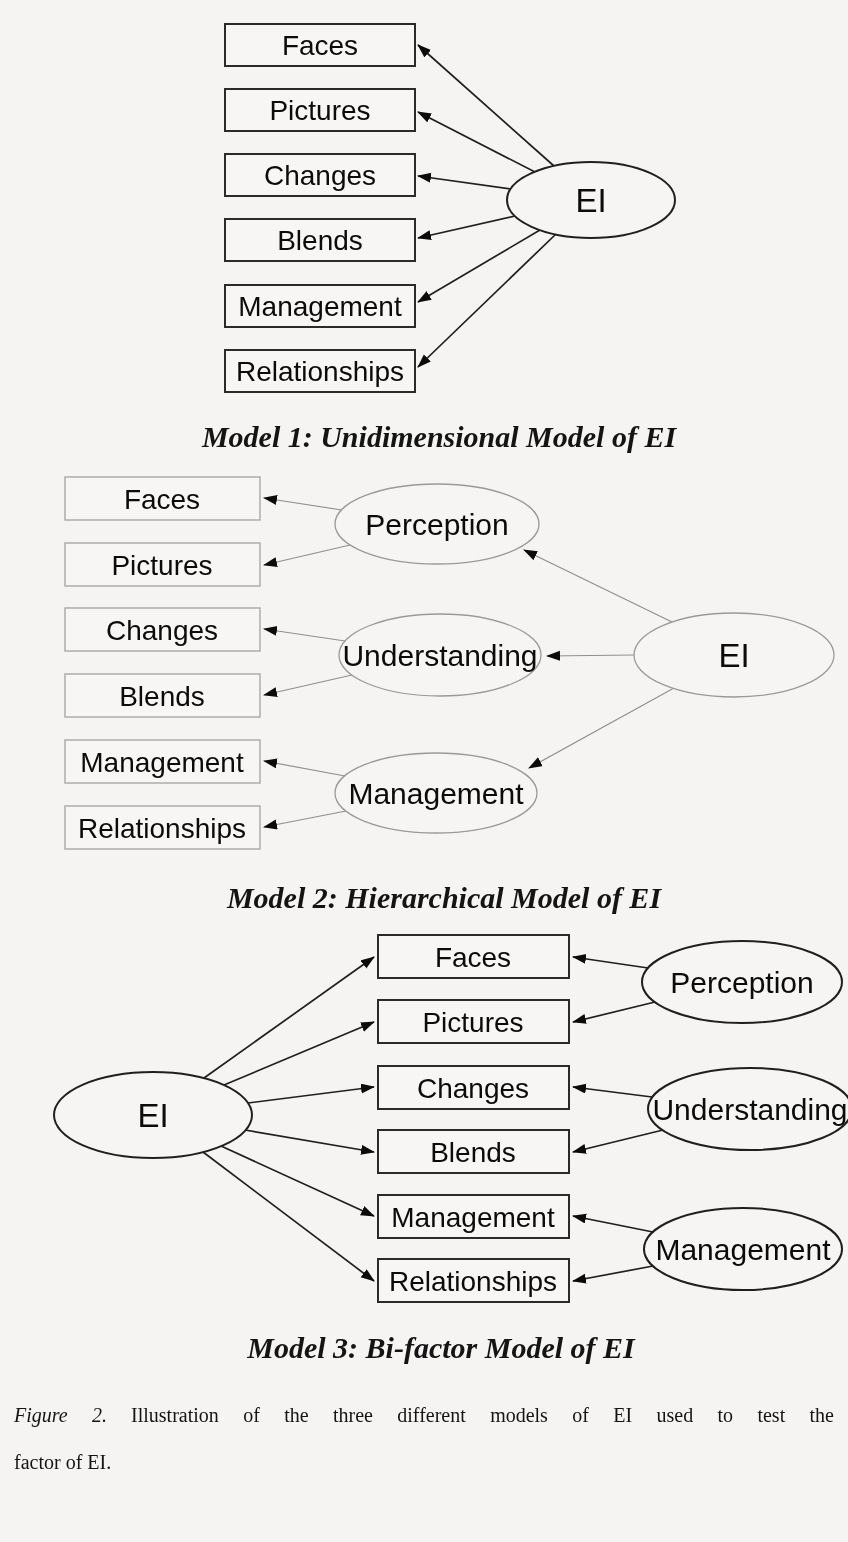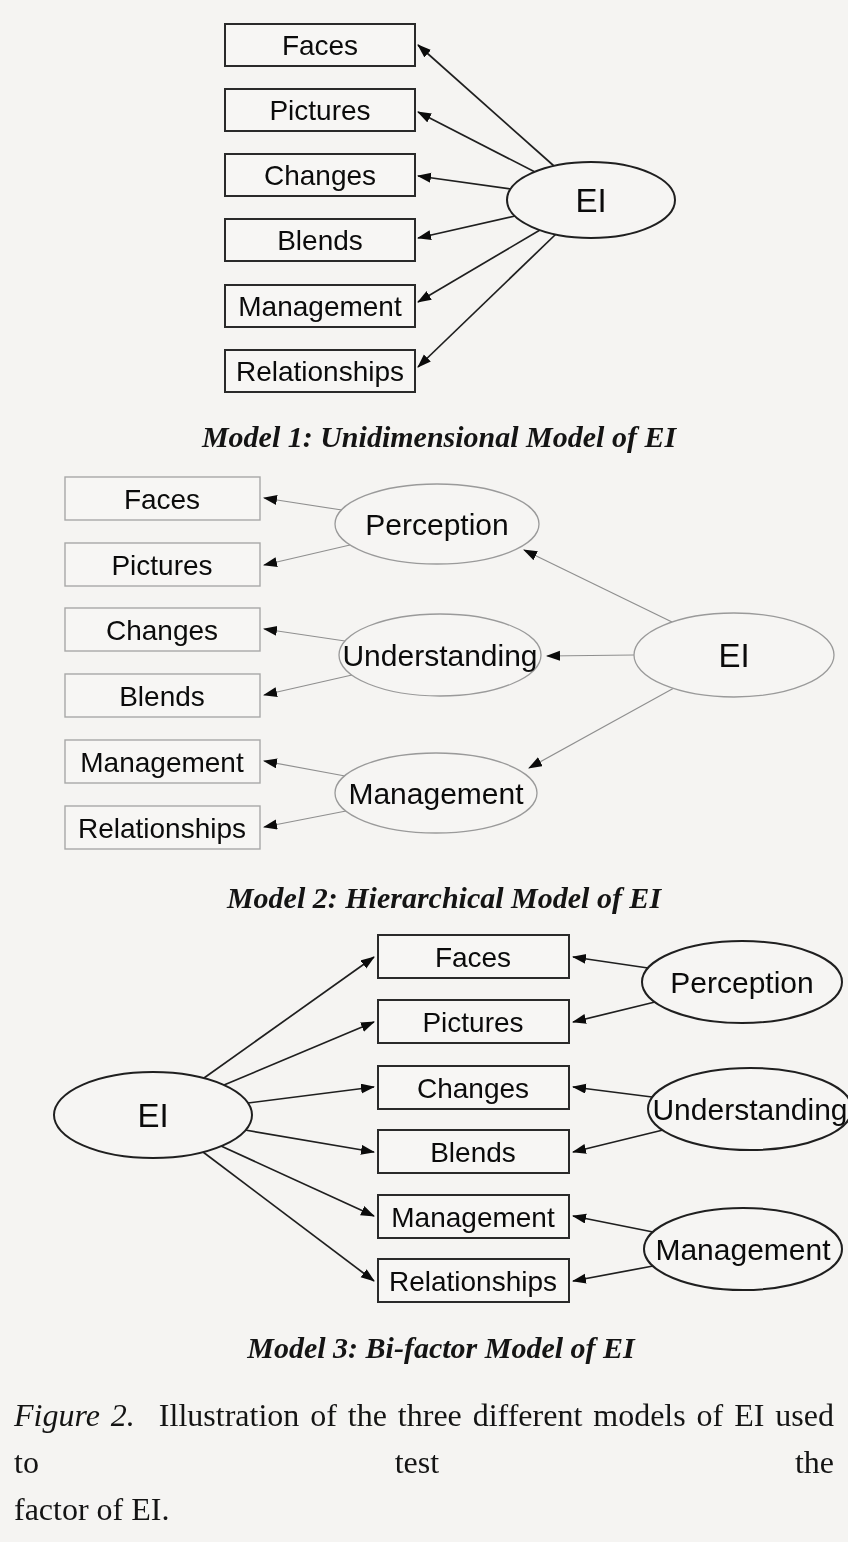--- a/index.html
+++ b/index.html
@@ -47,21 +47,21 @@
   .light-ell  { fill: #f6f5f3; stroke: #9a9a9a; stroke-width: 1.3; }
   .dark-line  { stroke: #1f1f1f; stroke-width: 1.7; }
   .light-line { stroke: #8f8f8f; stroke-width: 1.2; }
 
   .figure-caption {
     position: absolute;
     left: 14px;
     top: 1392px;
     width: 820px;
     font-family: "Liberation Serif", serif;
-    font-size: 32px;
+    font-size: 20px;
     line-height: 47px;
     color: #141414;
   }
   .cap-line { text-align: justify; text-align-last: justify; }
   .cap-line.last { text-align: left; text-align-last: left; }
   .fig-label { font-style: italic; margin-right: 24px; }
 </style>
 </head>
 <body>
 

